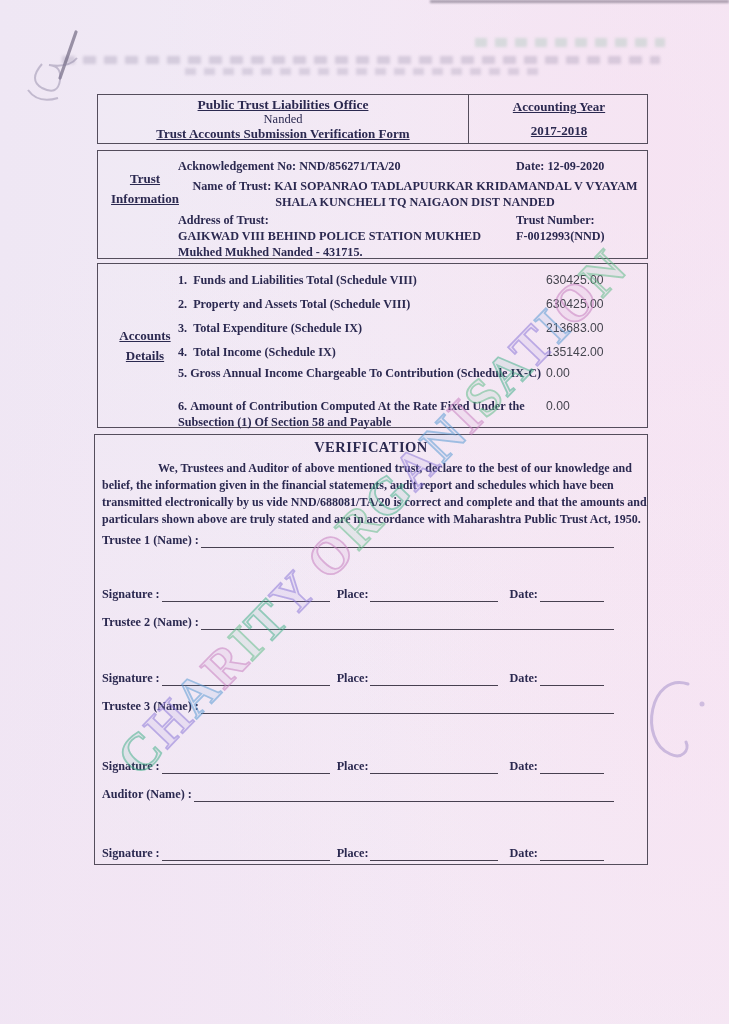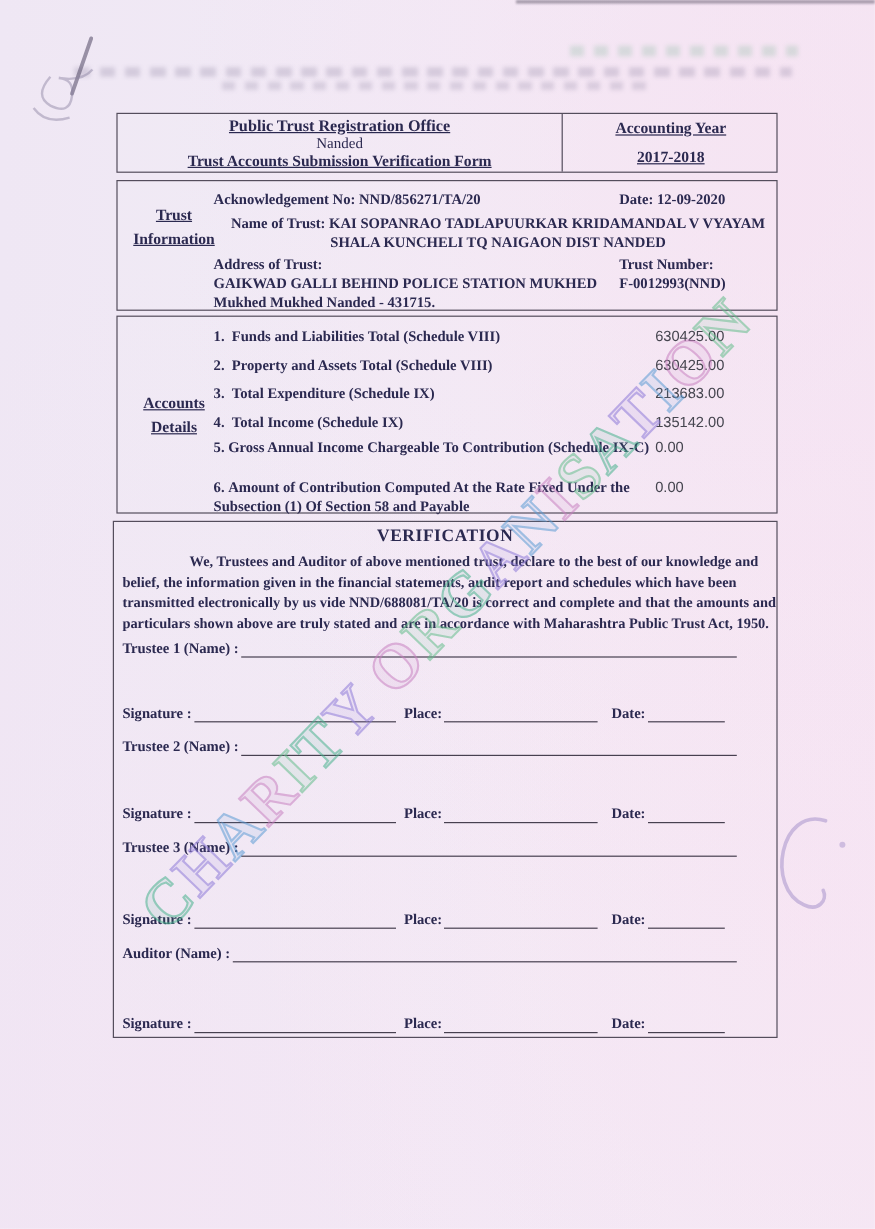--- a/index.html
+++ b/index.html
@@ -96,40 +96,40 @@
     <path d="M32 52 q-14 16 0 24 q16 8 18 -8 q2 -14 -11 -15 q20 3 28 -7 M18 78 q10 14 30 8" stroke="#8a81a0" stroke-width="2" fill="none" opacity="0.45"></path>
   </svg>
 
   <svg class="mark" style="left:632px;top:652px" width="95" height="130">
     <path d="M56 32 C18 20 6 88 38 102 C50 108 58 98 54 90" stroke="#a08cc8" stroke-width="3" fill="none" opacity="0.5" stroke-linecap="round"></path>
     <circle cx="70" cy="52" r="2.5" fill="#a08cc8" opacity="0.45"></circle>
   </svg>
 
   <div class="box b-header">
     <div class="hdr-left">
-      <div class="hdr-line1 t-bold t-underline">Public Trust Registration Office</div>
+      <div class="hdr-line1 t-bold t-underline">Public Trust Liabilities Office</div>
       <div class="hdr-line2">Nanded</div>
       <div class="hdr-line3 t-bold t-underline">Trust Accounts Submission Verification Form</div>
     </div>
     <div class="hdr-right">
       <div class="acc-year-lbl t-bold t-underline">Accounting Year</div>
       <div class="acc-year-val t-bold t-underline">2017-2018</div>
     </div>
   </div>
 
   <div class="box b-trust">
     <div class="section-label" style="top:18px">
       <div>Trust</div>
       <div>Information</div>
     </div>
     <div class="abs" style="left:80px;top:7px">Acknowledgement No: NND/856271/TA/20</div>
     <div class="abs" style="left:418px;top:7px">Date: 12-09-2020</div>
     <div class="abs" style="left:80px;top:27px;width:474px">Name of Trust: KAI SOPANRAO TADLAPUURKAR KRIDAMANDAL V VYAYAM SHALA KUNCHELI TQ NAIGAON DIST NANDED</div>
     <div class="abs" style="left:80px;top:61px">Address of Trust:</div>
-    <div class="abs" style="left:80px;top:77px">GAIKWAD GALLI BEHIND POLICE STATION MUKHED</div>
+    <div class="abs" style="left:80px;top:77px">GAIKWAD VIII BEHIND POLICE STATION MUKHED</div>
     <div class="abs" style="left:80px;top:93px">Mukhed Mukhed Nanded - 431715.</div>
     <div class="abs" style="left:418px;top:61px">Trust Number:</div>
     <div class="abs" style="left:418px;top:77px">F-0012993(NND)</div>
   </div>
 
   <div class="box b-acct">
     <div class="section-label" style="top:62px">
       <div>Accounts</div>
       <div>Details</div>
     </div>

